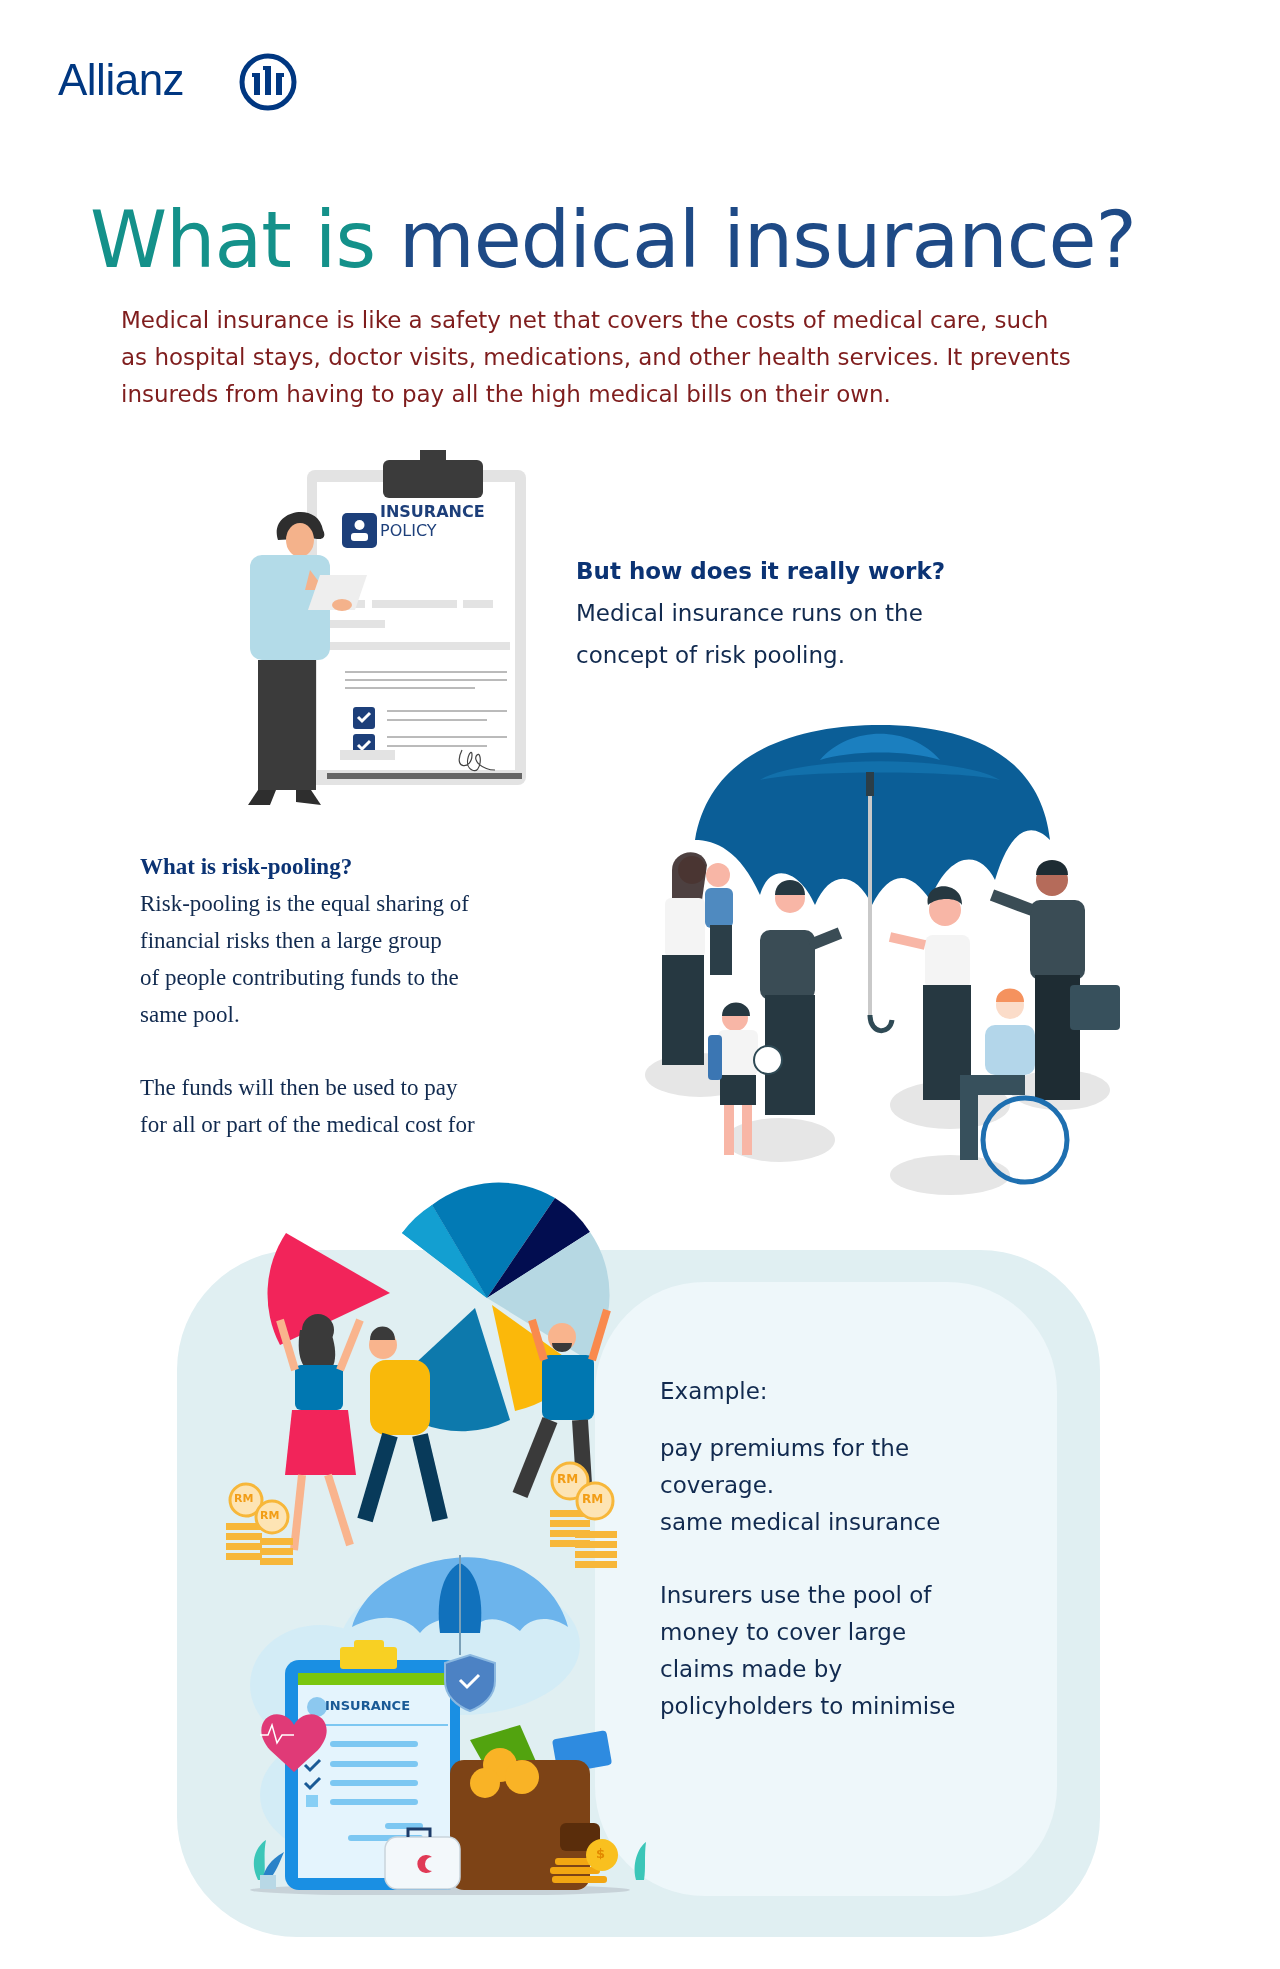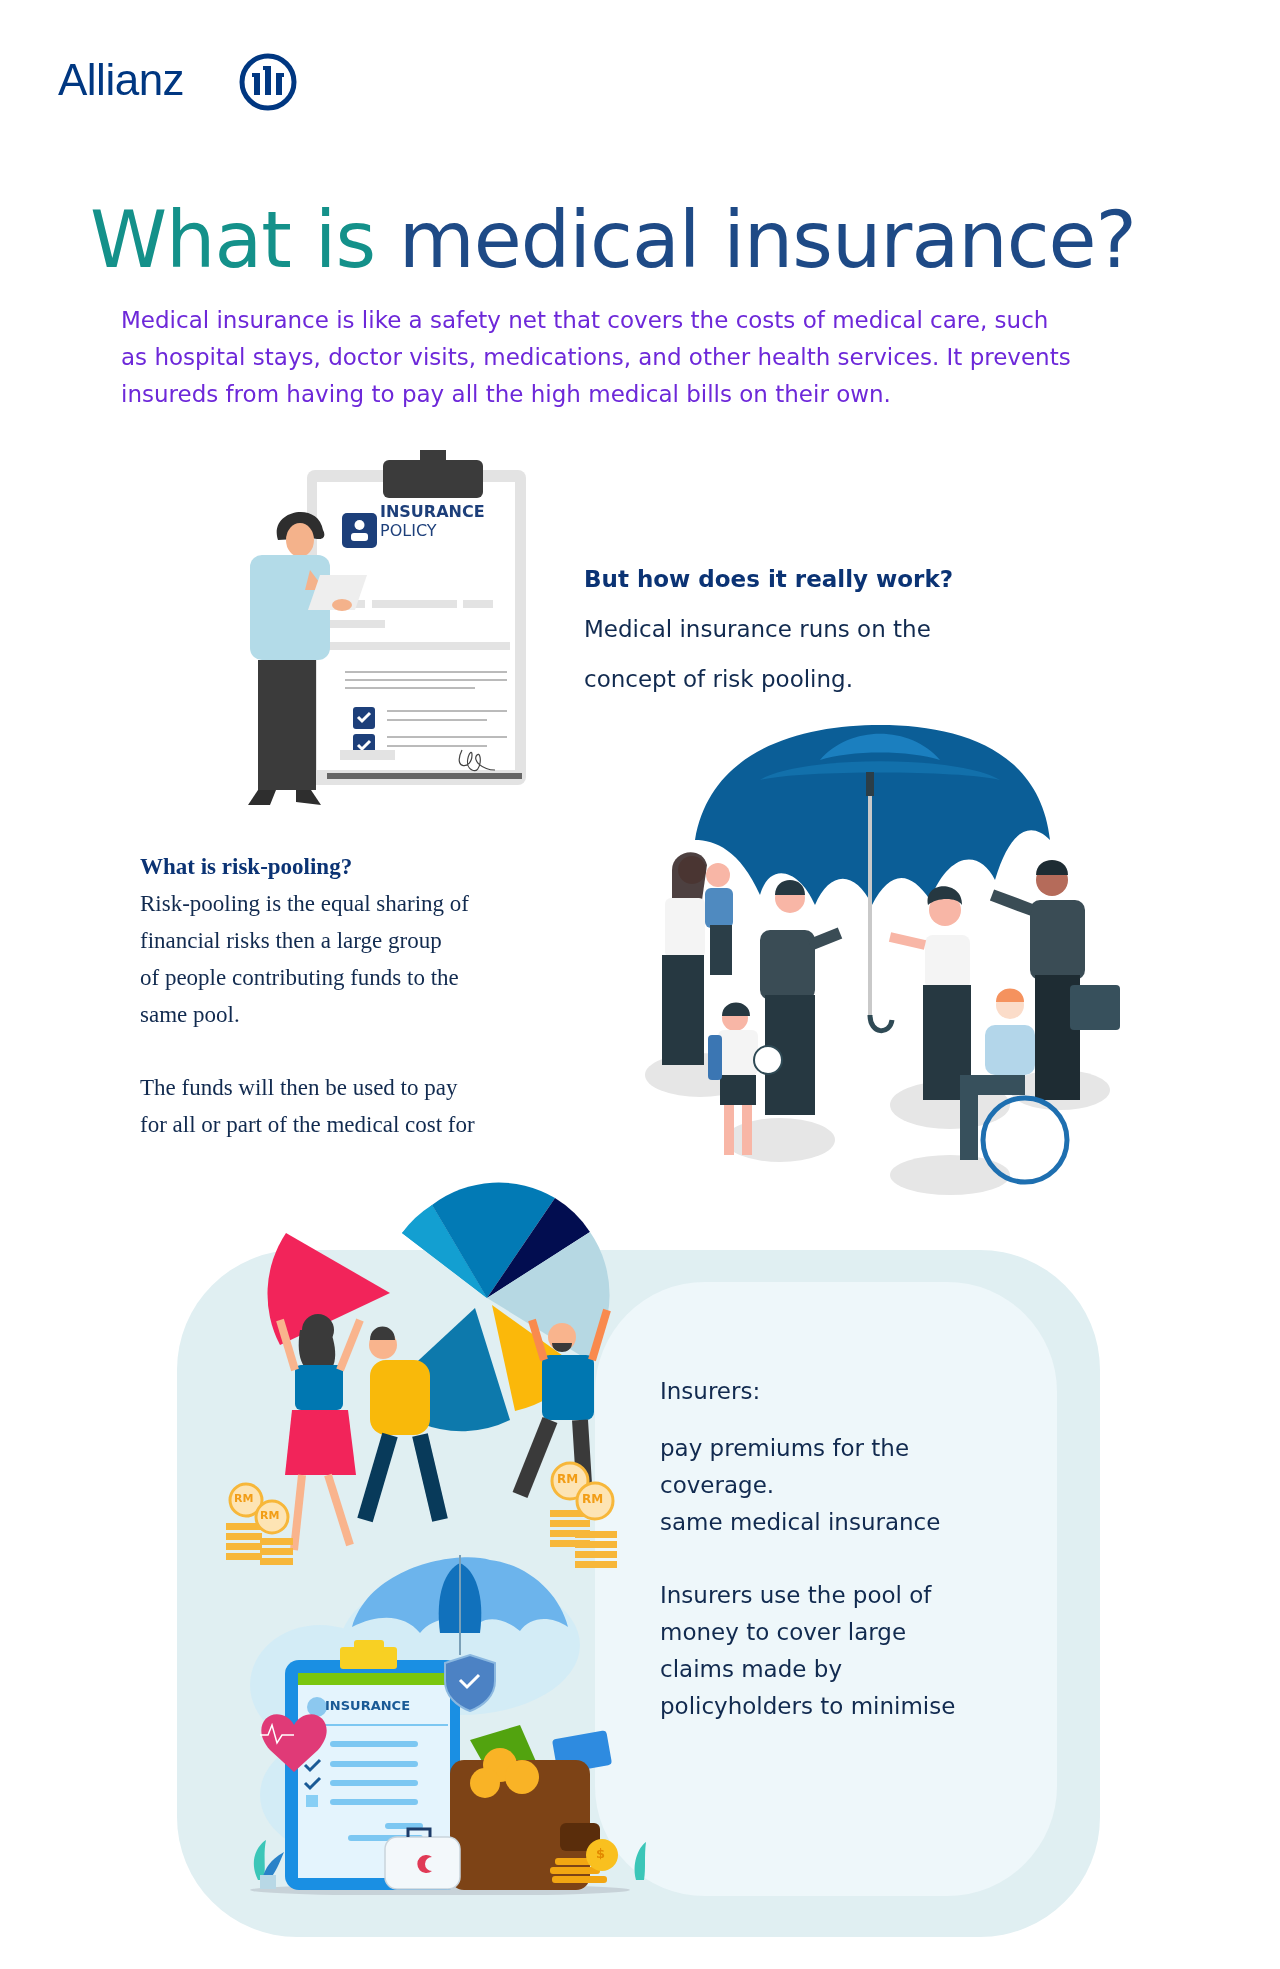--- a/index.html
+++ b/index.html
@@ -6,25 +6,25 @@
   body { width: 1280px; height: 1969px; position: relative; overflow: hidden;
          font-family: "DejaVu Sans", "Liberation Sans", sans-serif; color: #112a4f; }
   .abs { position: absolute; }
   .logo-text { left: 58px; top: 52px; font-family: "Liberation Sans", sans-serif; font-weight: 400;
                font-size: 44px; color: #003781; letter-spacing: -0.5px; line-height: 56px; }
   .logo-mark { left: 239px; top: 53px; width: 58px; height: 58px; }
   .title { left: 90px; top: 192px; font-size: 78px; line-height: 96px; font-weight: 400;
            letter-spacing: -1px; white-space: nowrap; }
   .title .t1 { color: #14918a; }
   .title .t2 { color: #1e4a86; }
-  .intro { left: 121px; top: 302px; width: 1080px; font-size: 23px; line-height: 37px; color: #6d28d9; }
+  .intro { left: 121px; top: 302px; width: 1080px; font-size: 23px; line-height: 37px; color: #7f1d1d; }
   .intro p { margin: 0; white-space: nowrap; }
   .sec-head { font-weight: 700; color: #0b3374; }
   .how { left: 571px; top: 548px; font-size: 23px; line-height: 37px; width: 420px; }
-  .how p { margin: 13px; }
+  .how p { margin: 5px; }
   .risk { left: 140px; top: 848px; font-size: 23px; line-height: 37px; width: 500px; font-family: Liberation Serif, serif; }
   .risk p { margin: 0; }
   .risk .gap { height: 36px; }
   .panel-outer { left: 177px; top: 1250px; width: 923px; height: 687px; background: #e0eff2;
                  border-radius: 120px 120px 120px 120px; }
   .panel-inner { left: 595px; top: 1282px; width: 462px; height: 614px; background: #eef7fa;
                  border-radius: 110px 110px 110px 110px; }
   .example { left: 660px; top: 1373px; font-size: 23px; line-height: 37px; width: 400px; color: #112a4f; }
   .example p { margin: 0; }
   .example .gap { height: 20px; }
@@ -311,21 +311,21 @@
     <path d="M28 325 c-10 -20 0 -35 8 -40 c-3 15 0 25 -2 40 z" fill="#3bc6b8"></path>
     <path d="M32 325 c5 -20 18 -25 22 -28 c-5 12 -8 20 -15 28 z" fill="#2a82c8"></path>
     <rect x="30" y="320" width="16" height="14" fill="#b8d8e6"></rect>
     <path d="M406 325 c-5 -20 5 -35 10 -38 c-2 15 0 25 -2 38 z" fill="#3bc6b8"></path>
   </svg>
   <span class="abs" style="left:95px; top:143px; font-size:13px; font-weight:700; color:#1a5a96;">INSURANCE</span>
   <span class="abs" style="left:366px; top:291px; font-size:13px; font-weight:700; color:#e38a00;">$</span>
 </div>
 
 <div class="abs example">
-  <p>Insurers:</p>
+  <p>Example:</p>
   <div class="gap"></div>
   <p>pay premiums for the</p>
   <p>coverage.</p>
   <p>same medical insurance</p>
   <div class="gap2"></div>
   <p>Insurers use the pool of</p>
   <p>money to cover large</p>
   <p>claims made by</p>
   <p>policyholders to minimise</p>
 </div>

